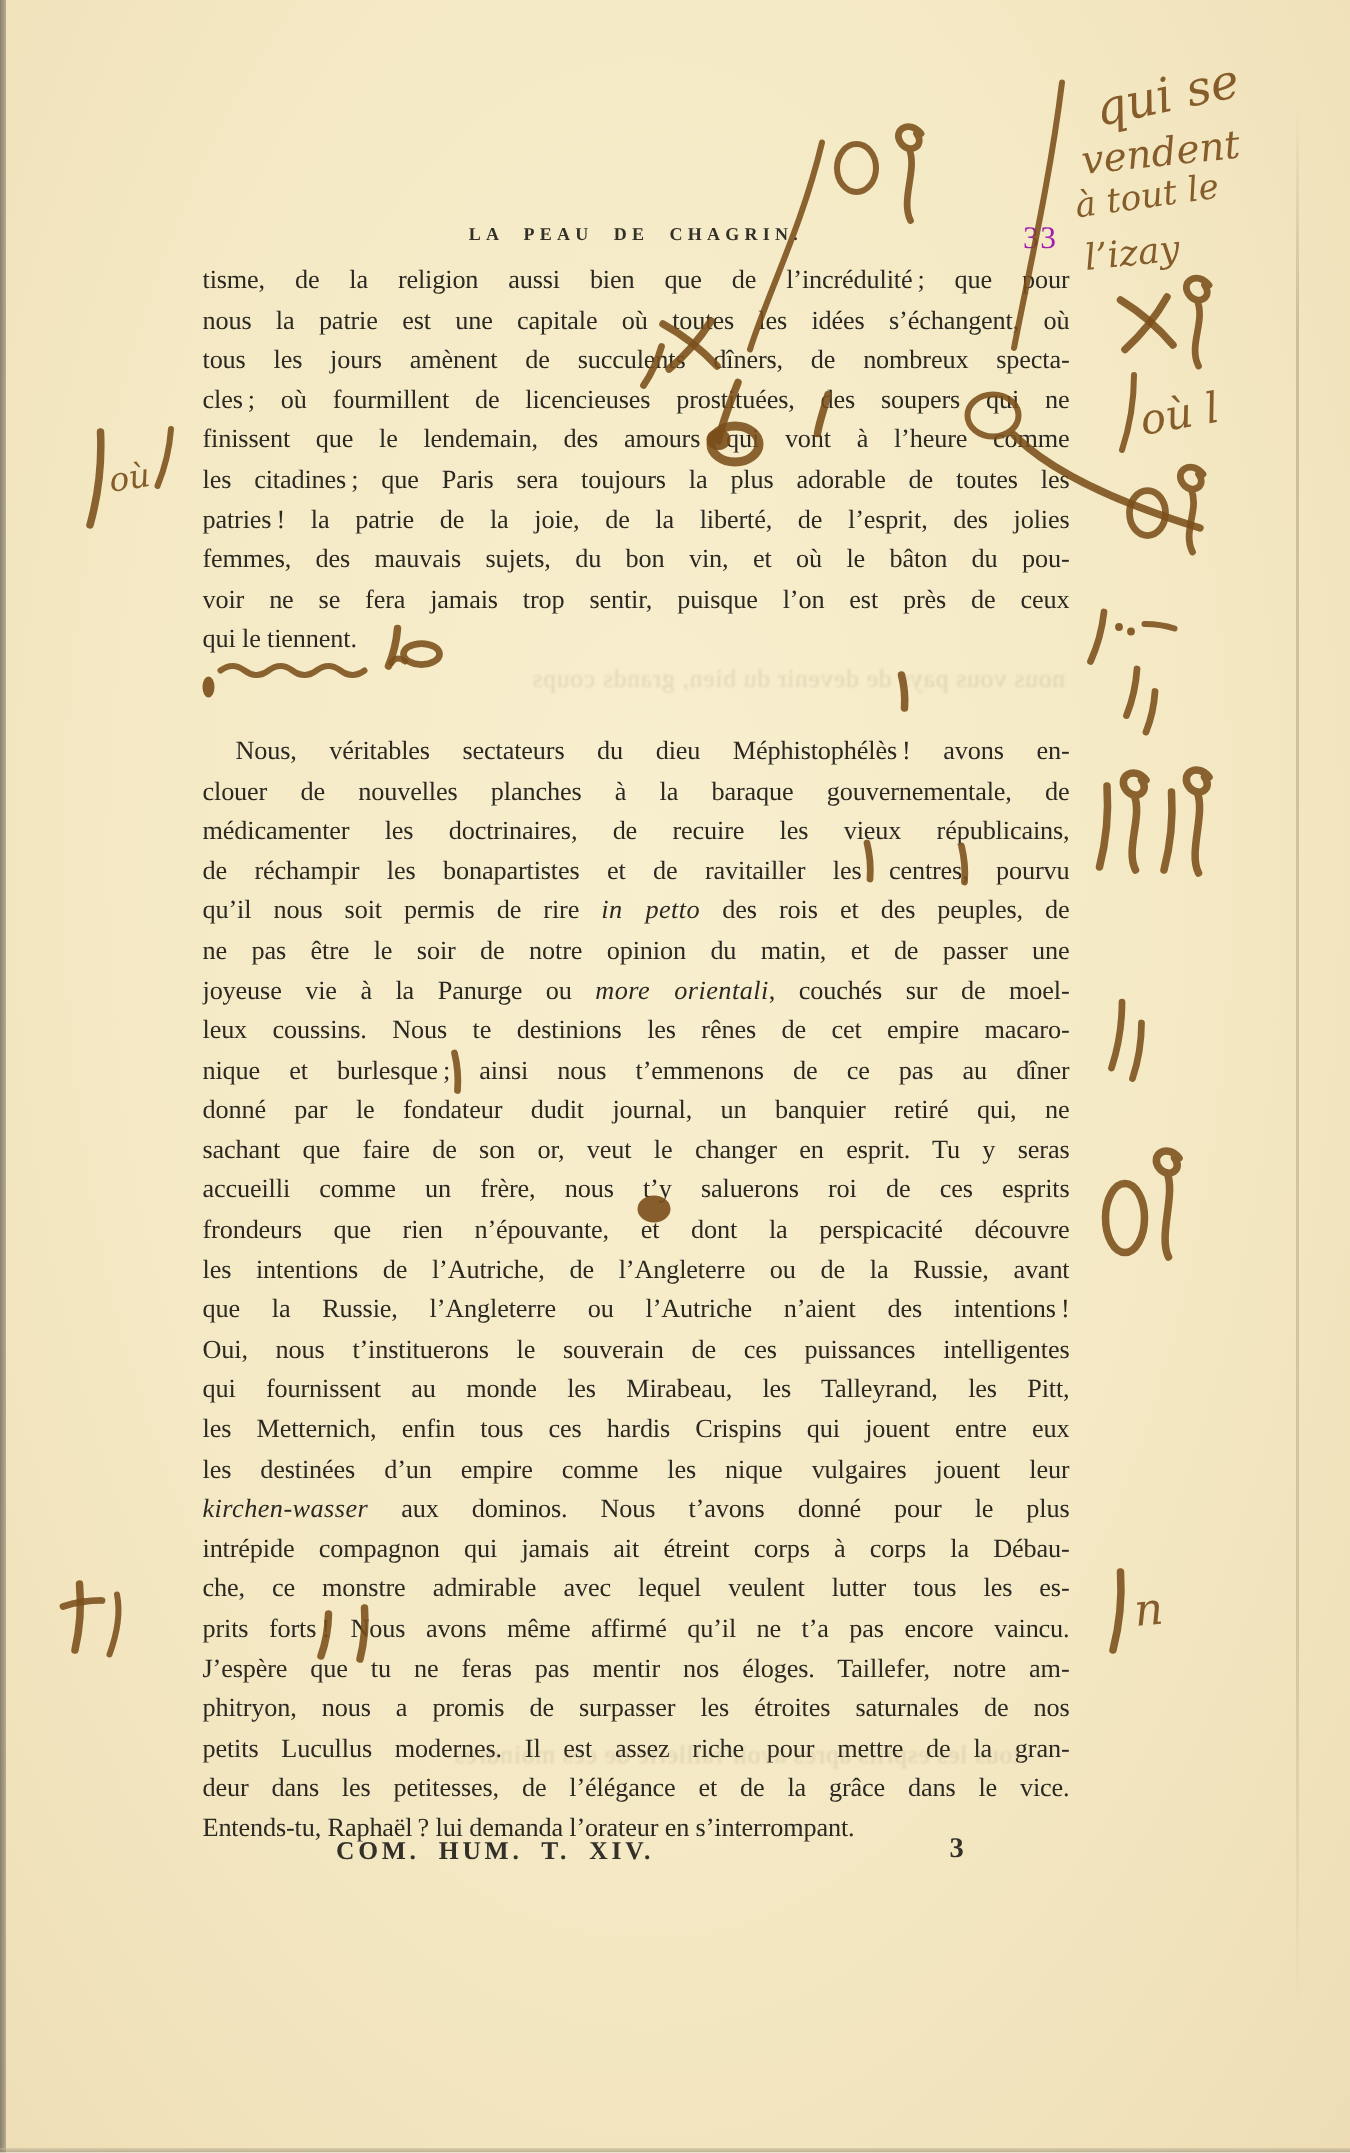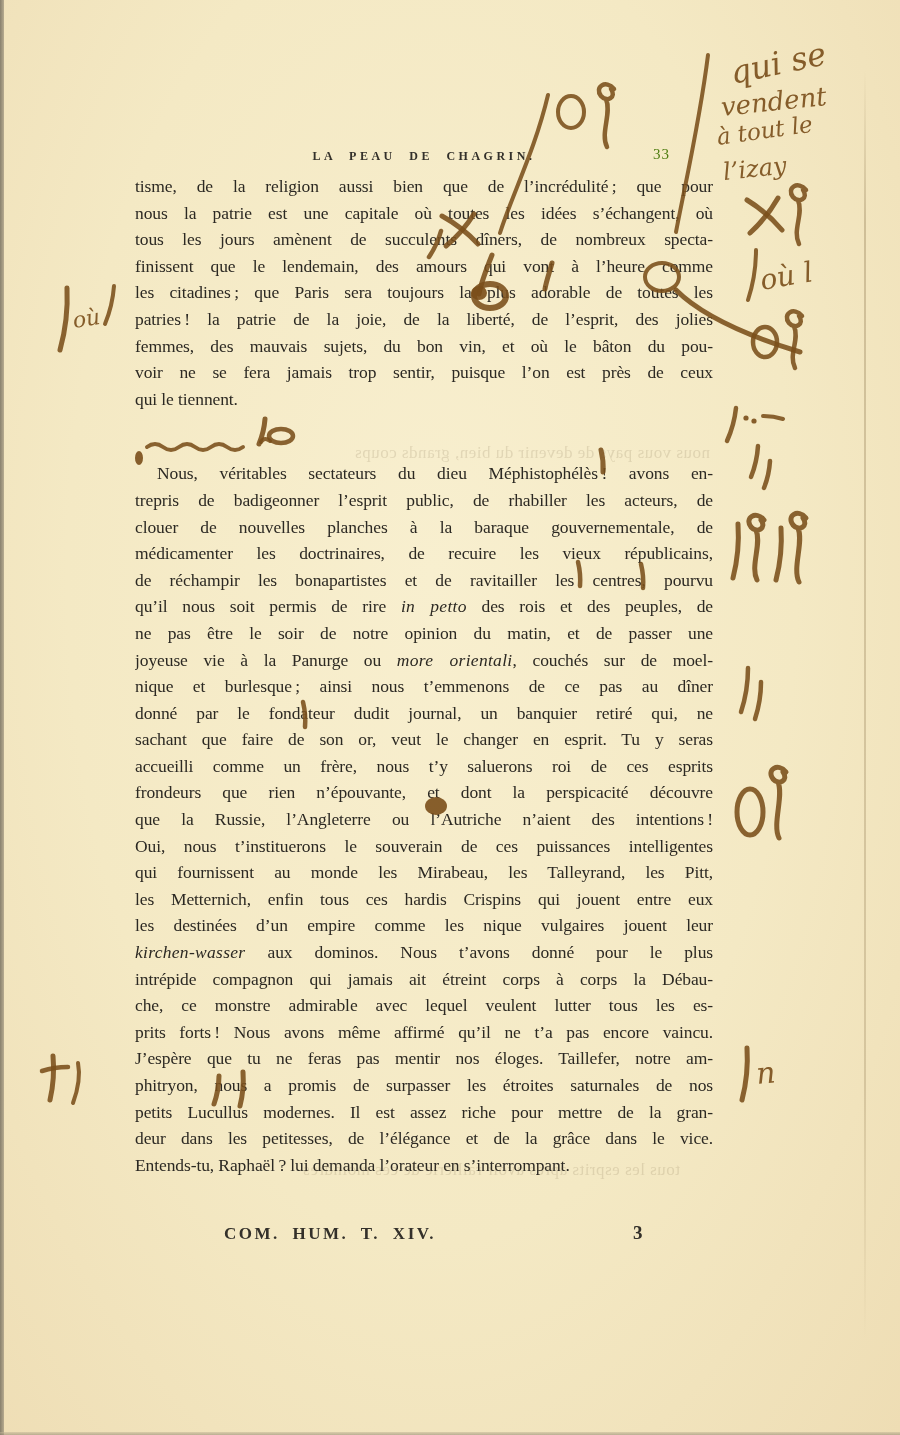--- a/index.html
+++ b/index.html
@@ -10,21 +10,21 @@
       radial-gradient(ellipse at 48% 40%, #f8efcf 0%, #f4e9c4 55%, #eeddb4 100%);
   }
   .edge-left{position:absolute;left:0;top:0;width:4px;height:1435px;
     background:linear-gradient(90deg,#6e685a,#a99e85);opacity:.8;}
   .edge-bottom{position:absolute;left:0;bottom:0;width:900px;height:3px;
     background:linear-gradient(0deg,#8d8370,#c9bb9a);opacity:.55;}
   .crease{position:absolute;left:864px;top:70px;width:2px;height:1270px;
     background:linear-gradient(180deg,rgba(150,128,88,0),rgba(150,128,88,.38) 12%,rgba(150,128,88,.30) 80%,rgba(150,128,88,0));}
   .hdr-title{position:absolute;left:135px;top:149px;width:578px;text-align:center;
     font-size:12px;font-weight:700;letter-spacing:3.5px;word-spacing:7px;color:#33302a;}
-  .hdr-num{position:absolute;left:653px;top:146px;font-size:15px;color:#4d7c0f;letter-spacing:1px;}
+  .hdr-num{position:absolute;left:682px;top:146px;font-size:21px;color:#a21caf;letter-spacing:1px;}
   .textblock{position:absolute;left:135px;top:173px;width:578px;color:#2c2923;}
   .tl{width:578px;height:26.6px;line-height:26.6px;font-size:17.5px;letter-spacing:-0.1px;
     text-align:justify;text-align-last:justify;overflow:hidden;white-space:normal;}
   .tl.last{text-align:center;text-align-last:left;}
   .tl.indent{padding-left:22px;width:556px;margin-top:48px;}
   .tl i{font-style:italic;letter-spacing:.3px;}
   .footer-sig{position:absolute;left:224px;top:1224px;font-size:17px;font-weight:700;
     letter-spacing:2.5px;word-spacing:6px;color:#33302a;}
   .footer-num{position:absolute;left:633px;top:1222px;font-size:19px;font-weight:700;color:#33302a;}
   .ghost{position:absolute;color:rgba(110,92,60,.16);filter:blur(.6px);
@@ -38,39 +38,41 @@
 <div class="edge-bottom"></div>
 <div class="crease"></div>
 
 <div class="hdr-title">LA PEAU DE CHAGRIN.</div>
 <div class="hdr-num">33</div>
 
 <div class="textblock" id="textblock">
     <div class="tl"><span>tisme, de la religion aussi bien que de l’incrédulité ; que pour</span></div>
     <div class="tl"><span>nous la patrie est une capitale où toutes les idées s’échangent, où</span></div>
     <div class="tl"><span>tous les jours amènent de succulents dîners, de nombreux specta-</span></div>
+    <div class="tl"><span>cles ; où fourmillent de licencieuses prostituées, des soupers qui ne</span></div>
     <div class="tl"><span>finissent que le lendemain, des amours qui vont à l’heure comme</span></div>
     <div class="tl"><span>les citadines ; que Paris sera toujours la plus adorable de toutes les</span></div>
     <div class="tl"><span>patries ! la patrie de la joie, de la liberté, de l’esprit, des jolies</span></div>
     <div class="tl"><span>femmes, des mauvais sujets, du bon vin, et où le bâton du pou-</span></div>
     <div class="tl"><span>voir ne se fera jamais trop sentir, puisque l’on est près de ceux</span></div>
     <div class="tl last"><span>qui le tiennent.</span></div>
     <div class="tl indent"><span>Nous, véritables sectateurs du dieu Méphistophélès ! avons en-</span></div>
-    <div class="tl"><span>trepris de badigeonner l’esprit public, de rhabiller les acteurs, de</span></div>
     <div class="tl"><span>clouer de nouvelles planches à la baraque gouvernementale, de</span></div>
     <div class="tl"><span>médicamenter les doctrinaires, de recuire les vieux républicains,</span></div>
     <div class="tl"><span>de réchampir les bonapartistes et de ravitailler les centres, pourvu</span></div>
     <div class="tl"><span>qu’il nous soit permis de rire </span><i>in petto</i><span> des rois et des peuples, de</span></div>
     <div class="tl"><span>ne pas être le soir de notre opinion du matin, et de passer une</span></div>
     <div class="tl"><span>joyeuse vie à la Panurge ou </span><i>more orientali</i><span>, couchés sur de moel-</span></div>
+    <div class="tl"><span>leux coussins. Nous te destinions les rênes de cet empire macaro-</span></div>
     <div class="tl"><span>nique et burlesque ; ainsi nous t’emmenons de ce pas au dîner</span></div>
     <div class="tl"><span>donné par le fondateur dudit journal, un banquier retiré qui, ne</span></div>
     <div class="tl"><span>sachant que faire de son or, veut le changer en esprit. Tu y seras</span></div>
     <div class="tl"><span>accueilli comme un frère, nous t’y saluerons roi de ces esprits</span></div>
     <div class="tl"><span>frondeurs que rien n’épouvante, et dont la perspicacité découvre</span></div>
+    <div class="tl"><span>les intentions de l’Autriche, de l’Angleterre ou de la Russie, avant</span></div>
     <div class="tl"><span>que la Russie, l’Angleterre ou l’Autriche n’aient des intentions !</span></div>
     <div class="tl"><span>Oui, nous t’instituerons le souverain de ces puissances intelligentes</span></div>
     <div class="tl"><span>qui fournissent au monde les Mirabeau, les Talleyrand, les Pitt,</span></div>
     <div class="tl"><span>les Metternich, enfin tous ces hardis Crispins qui jouent entre eux</span></div>
     <div class="tl"><span>les destinées d’un empire comme les nique vulgaires jouent leur</span></div>
     <div class="tl"><i>kirchen-wasser</i><span> aux dominos. Nous t’avons donné pour le plus</span></div>
     <div class="tl"><span>intrépide compagnon qui jamais ait étreint corps à corps la Débau-</span></div>
     <div class="tl"><span>che, ce monstre admirable avec lequel veulent lutter tous les es-</span></div>
     <div class="tl"><span>prits forts ! Nous avons même affirmé qu’il ne t’a pas encore vaincu.</span></div>
     <div class="tl"><span>J’espère que tu ne feras pas mentir nos éloges. Taillefer, notre am-</span></div>

